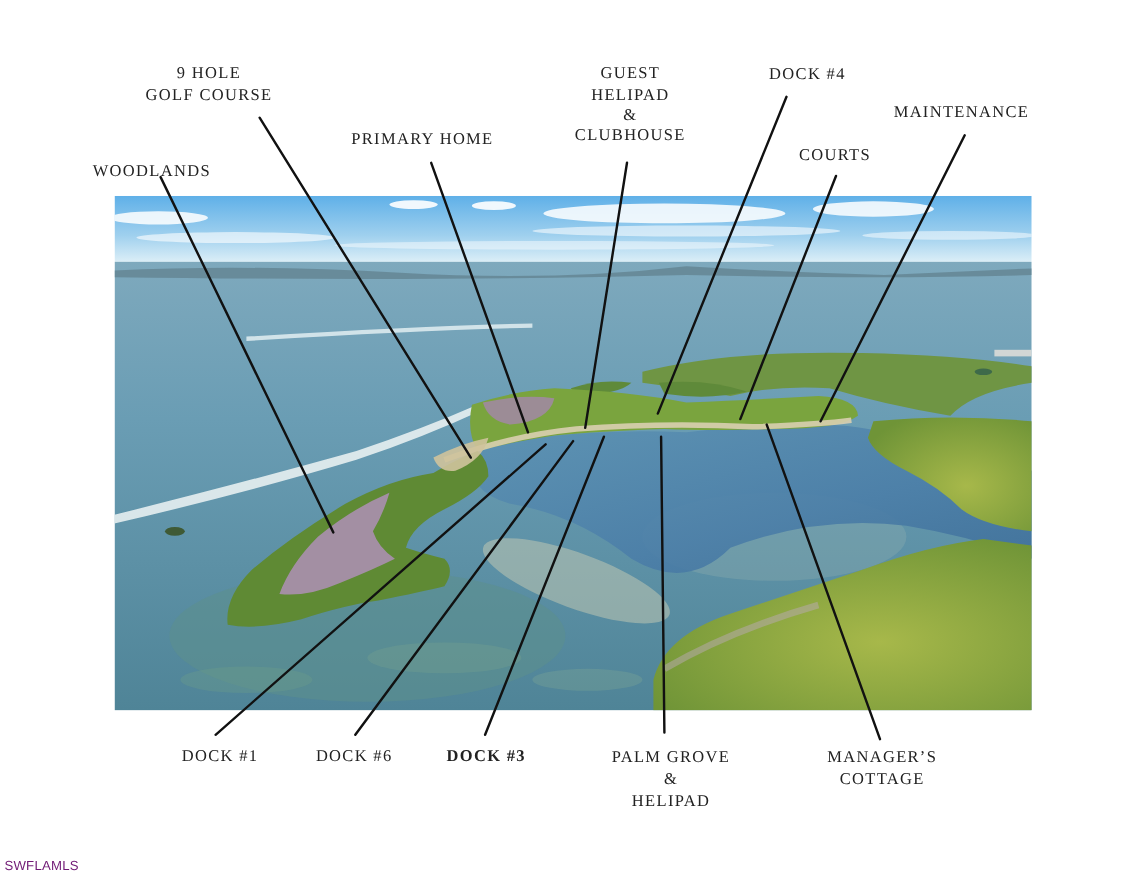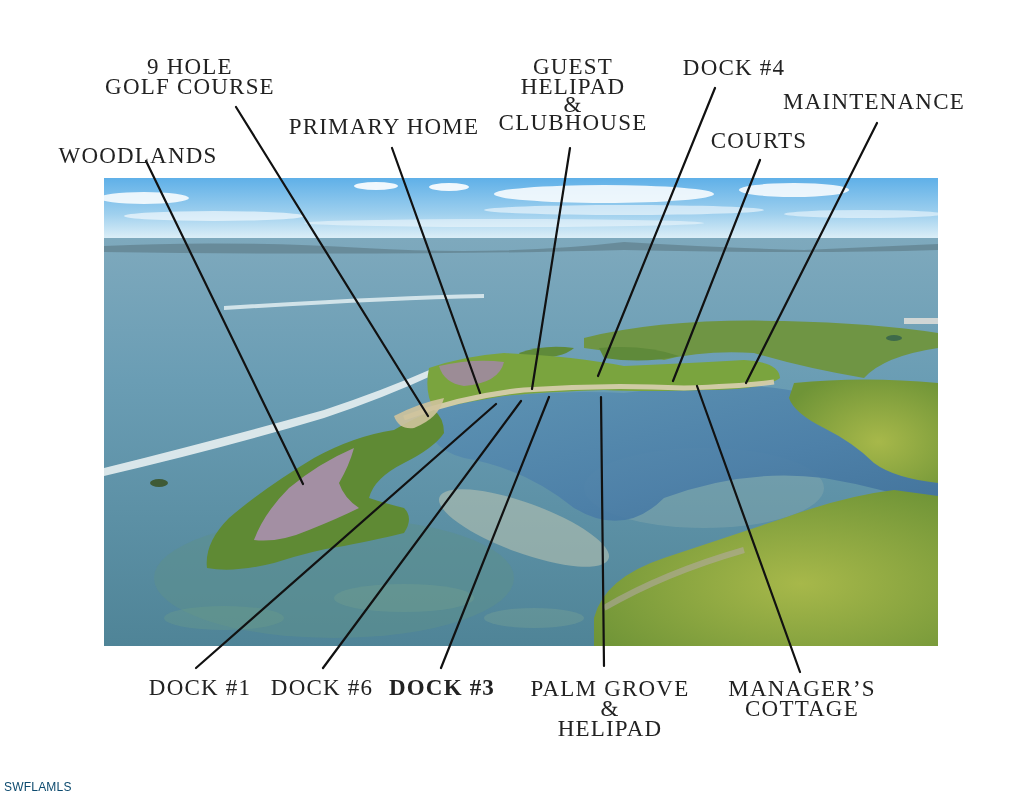--- a/index.html
+++ b/index.html
@@ -1,22 +1,22 @@
 <!DOCTYPE html>
 <html><head>
   <meta charset="utf-8">
   <style>
     html, body { margin: 0; padding: 0; background: #ffffff; }
     body { width: 1024px; height: 796px; position: relative; overflow: hidden; font-family: "DejaVu Serif", "Liberation Serif", serif; }
     .photo { position: absolute; left: 104px; top: 178px; width: 834px; height: 468px; overflow: hidden; }
     .photo svg { display: block; }
     .overlay { position: absolute; left: 0; top: 0; width: 1024px; height: 796px; pointer-events: none; }
-    .label { position: absolute; color: #222222; font-family: "Liberation Serif", "DejaVu Serif", serif; font-size: 23px; letter-spacing: 1.2px; line-height: 20px; text-align: center; white-space: nowrap; transform: translateX(-50%); }
+    .label { position: absolute; color: #222222; font-family: "Liberation Serif", "DejaVu Serif", serif; font-size: 15px; letter-spacing: 1.2px; line-height: 20px; text-align: center; white-space: nowrap; transform: translateX(-50%); }
     .label span { display: block; }
-    .watermark { position: absolute; left: 4px; top: 780px; font-family: "Liberation Sans", "DejaVu Sans", sans-serif; font-size: 12px; color: #0c4a6e; letter-spacing: 0.2px; }
+    .watermark { position: absolute; left: 4px; top: 780px; font-family: "Liberation Sans", "DejaVu Sans", sans-serif; font-size: 12px; color: #701a75; letter-spacing: 0.2px; }
   </style>
 </head>
 <body>
 
 <div class="photo">
   <svg width="834" height="468" viewBox="0 0 834 468" xmlns="http://www.w3.org/2000/svg">
     <defs>
       <linearGradient id="sky" x1="0" y1="0" x2="0" y2="1">
         <stop offset="0" stop-color="#5fb0e8"></stop>
         <stop offset="0.6" stop-color="#9fd0ee"></stop>

